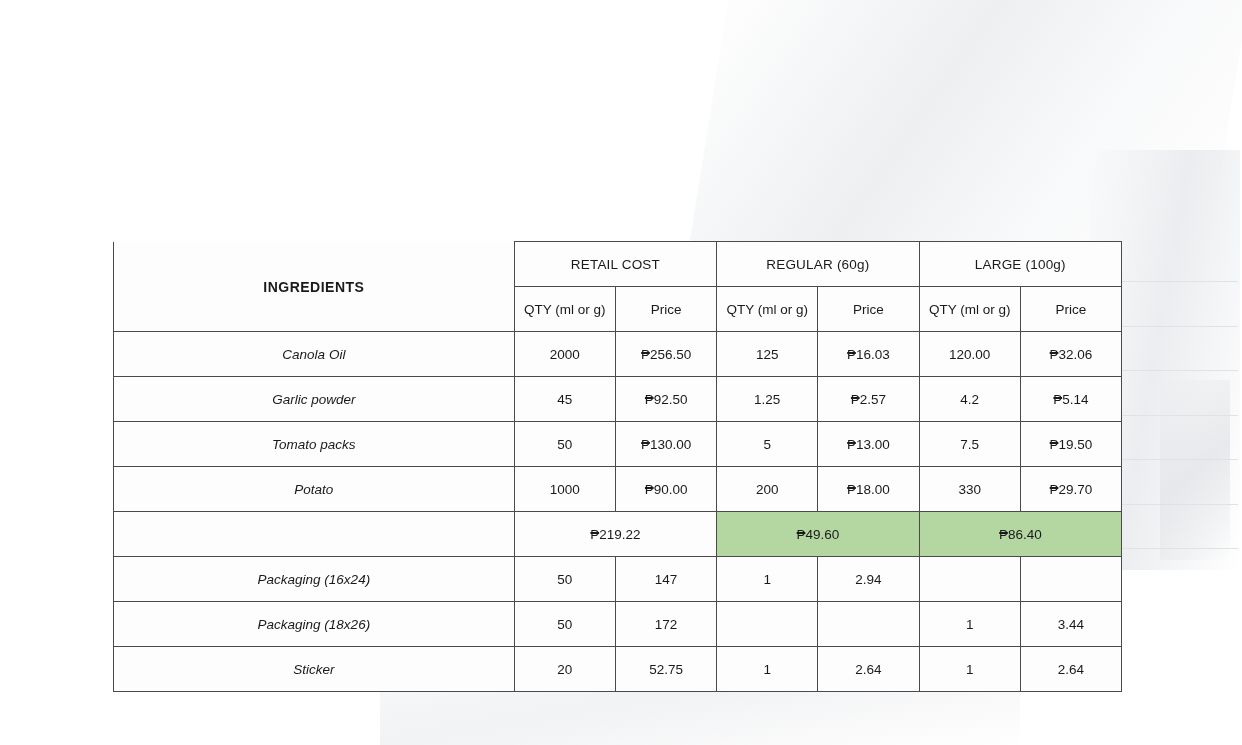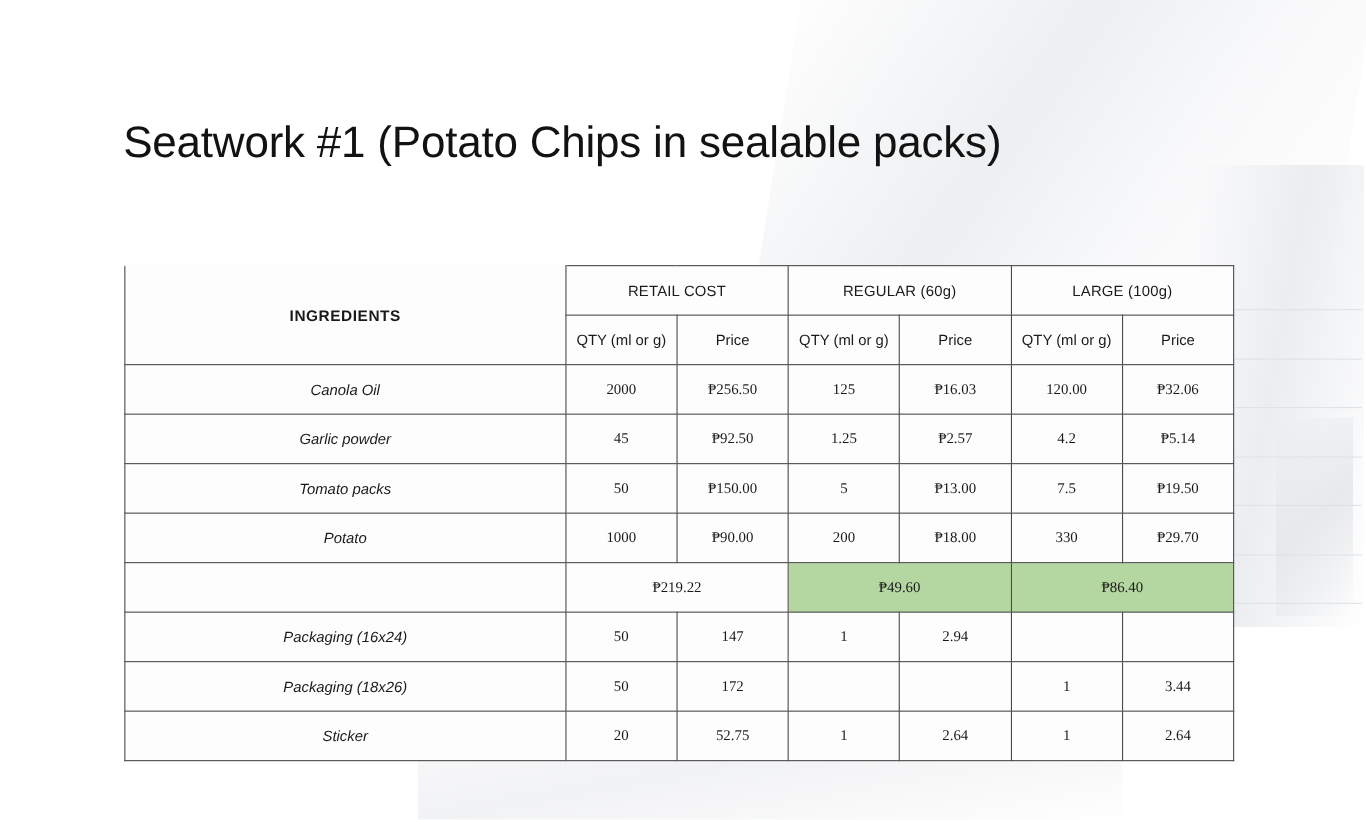--- a/index.html
+++ b/index.html
@@ -146,21 +146,20 @@
     height: 43px;
   }
   .total-green {
     background: #b4d7a1 !important;
   }
   .total-white {
     background: #fdfdfd;
   }
   .num {
     font-size: 13.5px;
-    font-family: Liberation Serif, serif;
   }
 </style>
 </head>
 <body>
 
 <div class="watermark">
   <div class="wm-a"></div>
   <div class="wm-b"></div>
   <div class="wm-c"></div>
   <div class="wm-d"></div>
@@ -168,21 +167,20 @@
   <div class="wm-line" style="top:326px"></div>
   <div class="wm-line" style="top:370px"></div>
   <div class="wm-line" style="top:415px"></div>
   <div class="wm-line" style="top:459px"></div>
   <div class="wm-line" style="top:504px"></div>
   <div class="wm-line" style="top:548px"></div>
 </div>
 
 <div class="slide">
 
-  <div class="slide-title">Seatwork  #1 (Potato Chips in sealable packs)</div>
 
   <div class="table-wrap">
     <table class="cost-table">
       <colgroup>
         <col class="c-ing">
         <col class="c-qty">
         <col class="c-price">
         <col class="c-qty">
         <col class="c-price">
         <col class="c-qty">
@@ -224,21 +222,21 @@
           <td class="num">₱92.50</td>
           <td class="num">1.25</td>
           <td class="num">₱2.57</td>
           <td class="num">4.2</td>
           <td class="num">₱5.14</td>
         </tr>
 
         <tr>
           <td class="ing-cell">Tomato packs</td>
           <td class="num">50</td>
-          <td class="num">₱150.00</td>
+          <td class="num">₱130.00</td>
           <td class="num">5</td>
           <td class="num">₱13.00</td>
           <td class="num">7.5</td>
           <td class="num">₱19.50</td>
         </tr>
 
         <tr>
           <td class="ing-cell">Potato</td>
           <td class="num">1000</td>
           <td class="num">₱90.00</td>

